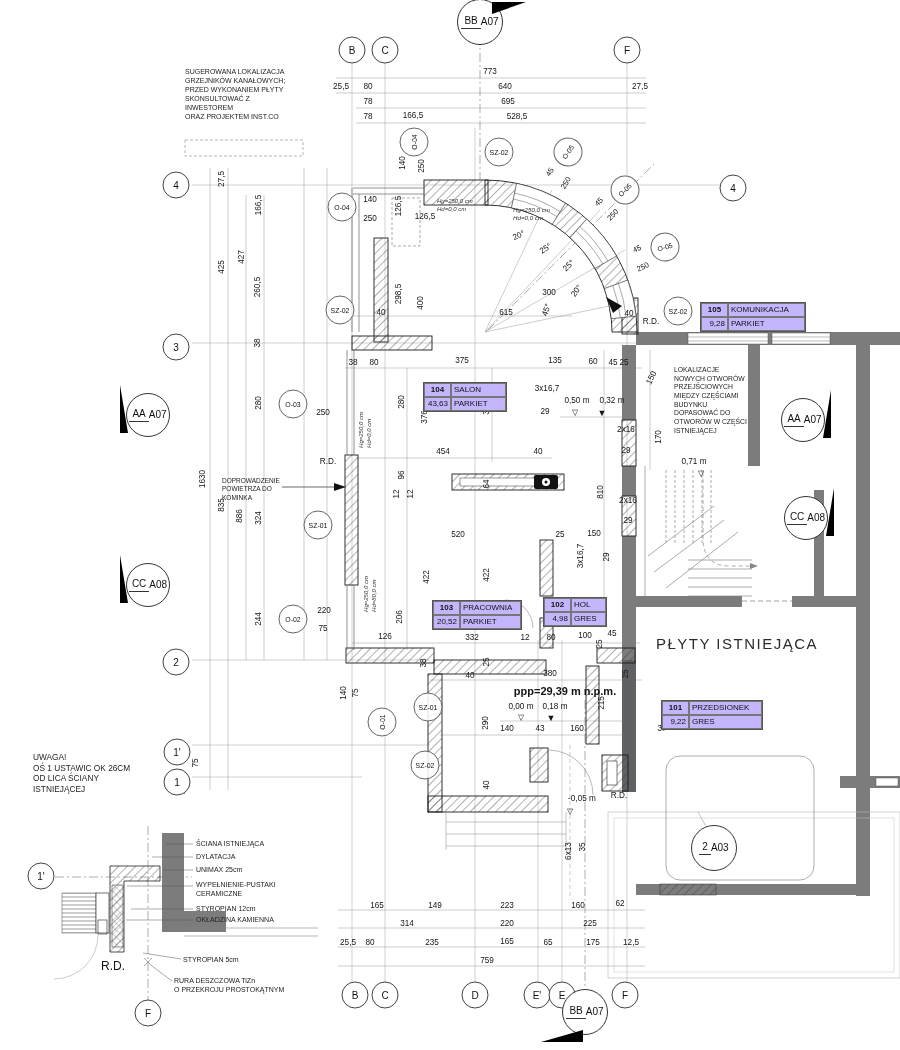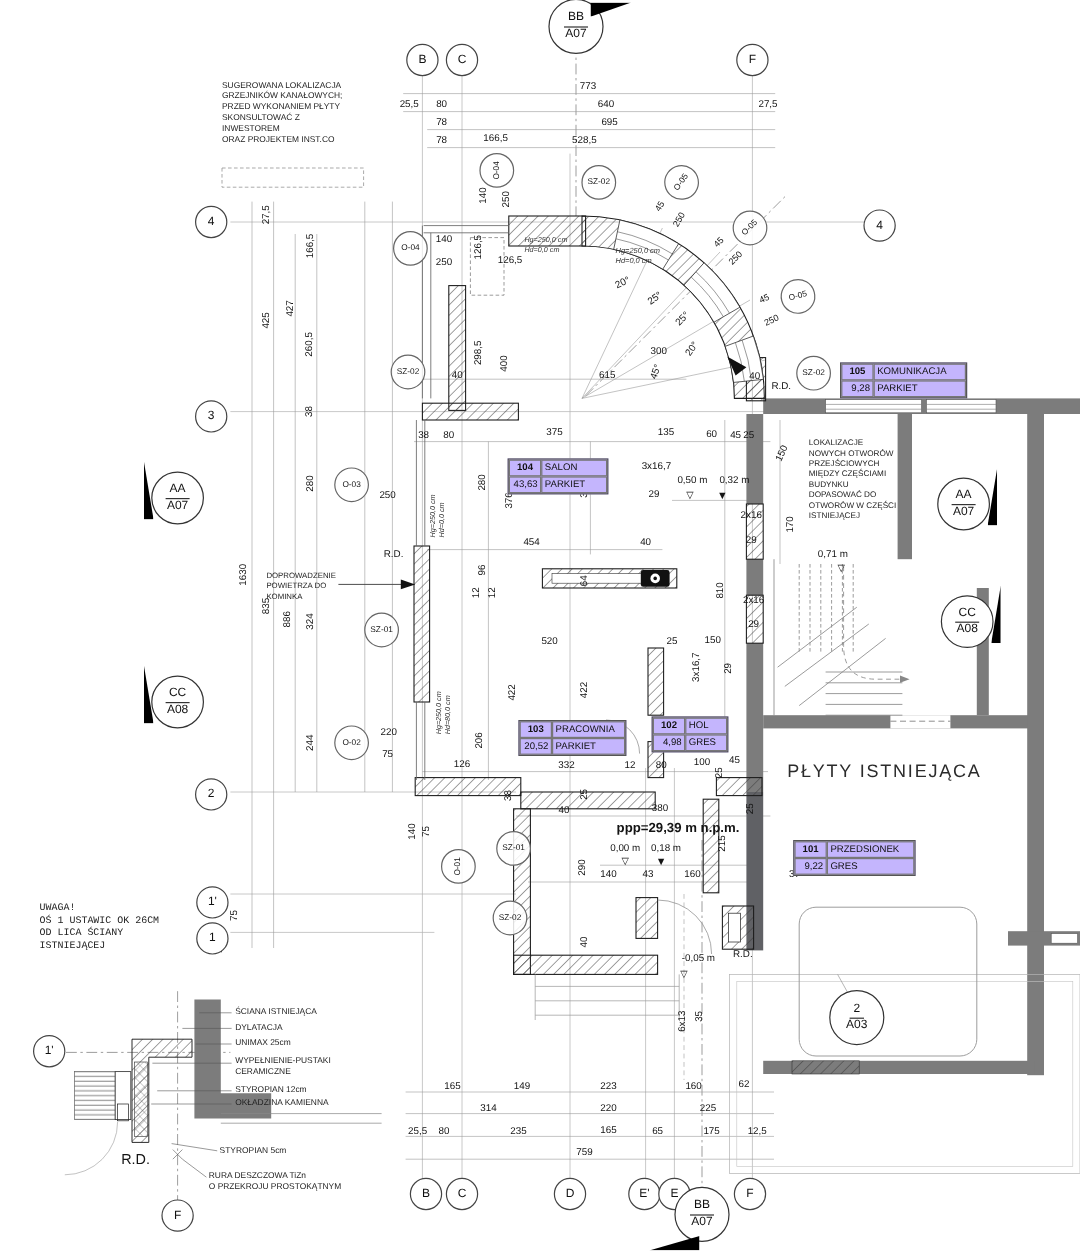--- a/index.html
+++ b/index.html
@@ -11,21 +11,21 @@
   .lbl.b{font-weight:bold;}
   .note{position:absolute;z-index:4;white-space:pre-line;line-height:1.28;color:#222;}
   .note.i{font-style:italic;color:#333;}
   .gbub{position:absolute;z-index:5;width:25px;height:25px;border:1px solid #444;border-radius:50%;
         background:#fff;display:flex;align-items:center;justify-content:center;font-size:10px;
         transform:translate(-50%,-50%);}
   .tbub{position:absolute;z-index:5;width:27px;height:27px;border:0.8px solid #666;border-radius:50%;
         background:rgba(255,255,255,0.85);display:flex;align-items:center;justify-content:center;
         font-size:6.9px;transform:translate(-50%,-50%);}
   .smark{position:absolute;z-index:6;border:1px solid #333;border-radius:50%;background:#fff;
-         display:flex;flex-direction:column;align-items:center;justify-content:center;
+         display:flex;flex-direction:row;align-items:center;justify-content:center;
          transform:translate(-50%,-50%);}
   .smark .t1{font-size:10px;border-bottom:0.8px solid #333;padding:0 3px;line-height:1.25;}
   .smark .t2{font-size:10px;line-height:1.25;}
   .flag{position:absolute;z-index:6;background:#000;}
   .rbox{position:absolute;z-index:5;display:grid;grid-template-columns:27px 1fr;background:#c4b5fd;
         border:0.8px solid #555;font-size:8px;line-height:1;}
   .rbox span{padding:2px 2px;border:0.4px solid #777;display:block;white-space:nowrap;}
   .rbox .num{font-weight:bold;text-align:center;}
   .rbox .ar{text-align:right;}
 </style>
@@ -256,21 +256,21 @@
 <div id="labels-layer">
       <div class="lbl" style="left: 490px; top: 72px;">773</div>
       <div class="lbl" style="left: 341px; top: 87px;">25,5</div>
       <div class="lbl" style="left: 368px; top: 87px;">80</div>
       <div class="lbl" style="left: 505px; top: 87px;">640</div>
       <div class="lbl" style="left: 640px; top: 87px;">27,5</div>
       <div class="lbl" style="left: 368px; top: 102px;">78</div>
       <div class="lbl" style="left: 508px; top: 102px;">695</div>
       <div class="lbl" style="left: 368px; top: 117px;">78</div>
       <div class="lbl" style="left: 413px; top: 116px;">166,5</div>
-      <div class="lbl" style="left: 487px; top: 117px;">528,5</div>
+      <div class="lbl" style="left: 517px; top: 117px;">528,5</div>
       <div class="lbl" style="left: 222px; top: 179px; transform: translate(-50%, -50%) rotate(-90deg);">27,5</div>
       <div class="lbl" style="left: 259px; top: 205px; transform: translate(-50%, -50%) rotate(-90deg);">166,5</div>
       <div class="lbl" style="left: 222px; top: 267px; transform: translate(-50%, -50%) rotate(-90deg);">425</div>
       <div class="lbl" style="left: 242px; top: 257px; transform: translate(-50%, -50%) rotate(-90deg);">427</div>
       <div class="lbl" style="left: 258px; top: 287px; transform: translate(-50%, -50%) rotate(-90deg);">260,5</div>
       <div class="lbl" style="left: 258px; top: 343px; transform: translate(-50%, -50%) rotate(-90deg);">38</div>
       <div class="lbl" style="left: 259px; top: 403px; transform: translate(-50%, -50%) rotate(-90deg);">280</div>
       <div class="lbl" style="left: 203px; top: 479px; transform: translate(-50%, -50%) rotate(-90deg);">1630</div>
       <div class="lbl" style="left: 222px; top: 505px; transform: translate(-50%, -50%) rotate(-90deg);">835</div>
       <div class="lbl" style="left: 240px; top: 516px; transform: translate(-50%, -50%) rotate(-90deg);">886</div>
@@ -402,21 +402,21 @@
 INWESTOREM
 ORAZ PROJEKTEM INST.CO</div>
       <div class="note" style="left: 674px; top: 366px; font-size: 6.8px;">LOKALIZACJE
 NOWYCH OTWORÓW
 PRZEJŚCIOWYCH
 MIĘDZY CZĘŚCIAMI
 BUDYNKU
 DOPASOWAĆ DO
 OTWORÓW W CZĘŚCI
 ISTNIEJĄCEJ</div>
-      <div class="note" style="left: 33px; top: 752px; font-size: 8.3px; font-family: Liberation Mono, monospace;">UWAGA!
+      <div class="note" style="left: 33px; top: 752px; font-size: 8.3px;">UWAGA!
 OŚ 1 USTAWIC OK 26CM
 OD LICA ŚCIANY
 ISTNIEJĄCEJ</div>
       <div class="note" style="left: 222px; top: 477px; font-size: 6.5px;">DOPROWADZENIE
 POWIETRZA DO
 KOMINKA</div>
       <div class="note i" style="left: 437px; top: 198px; font-size: 6px;">Hg=250,0 cm
 Hd=0,0 cm</div>
       <div class="note i" style="left: 513px; top: 206px; font-size: 6.2px;">Hg=250,0 cm
 Hd=0,0 cm</div>

